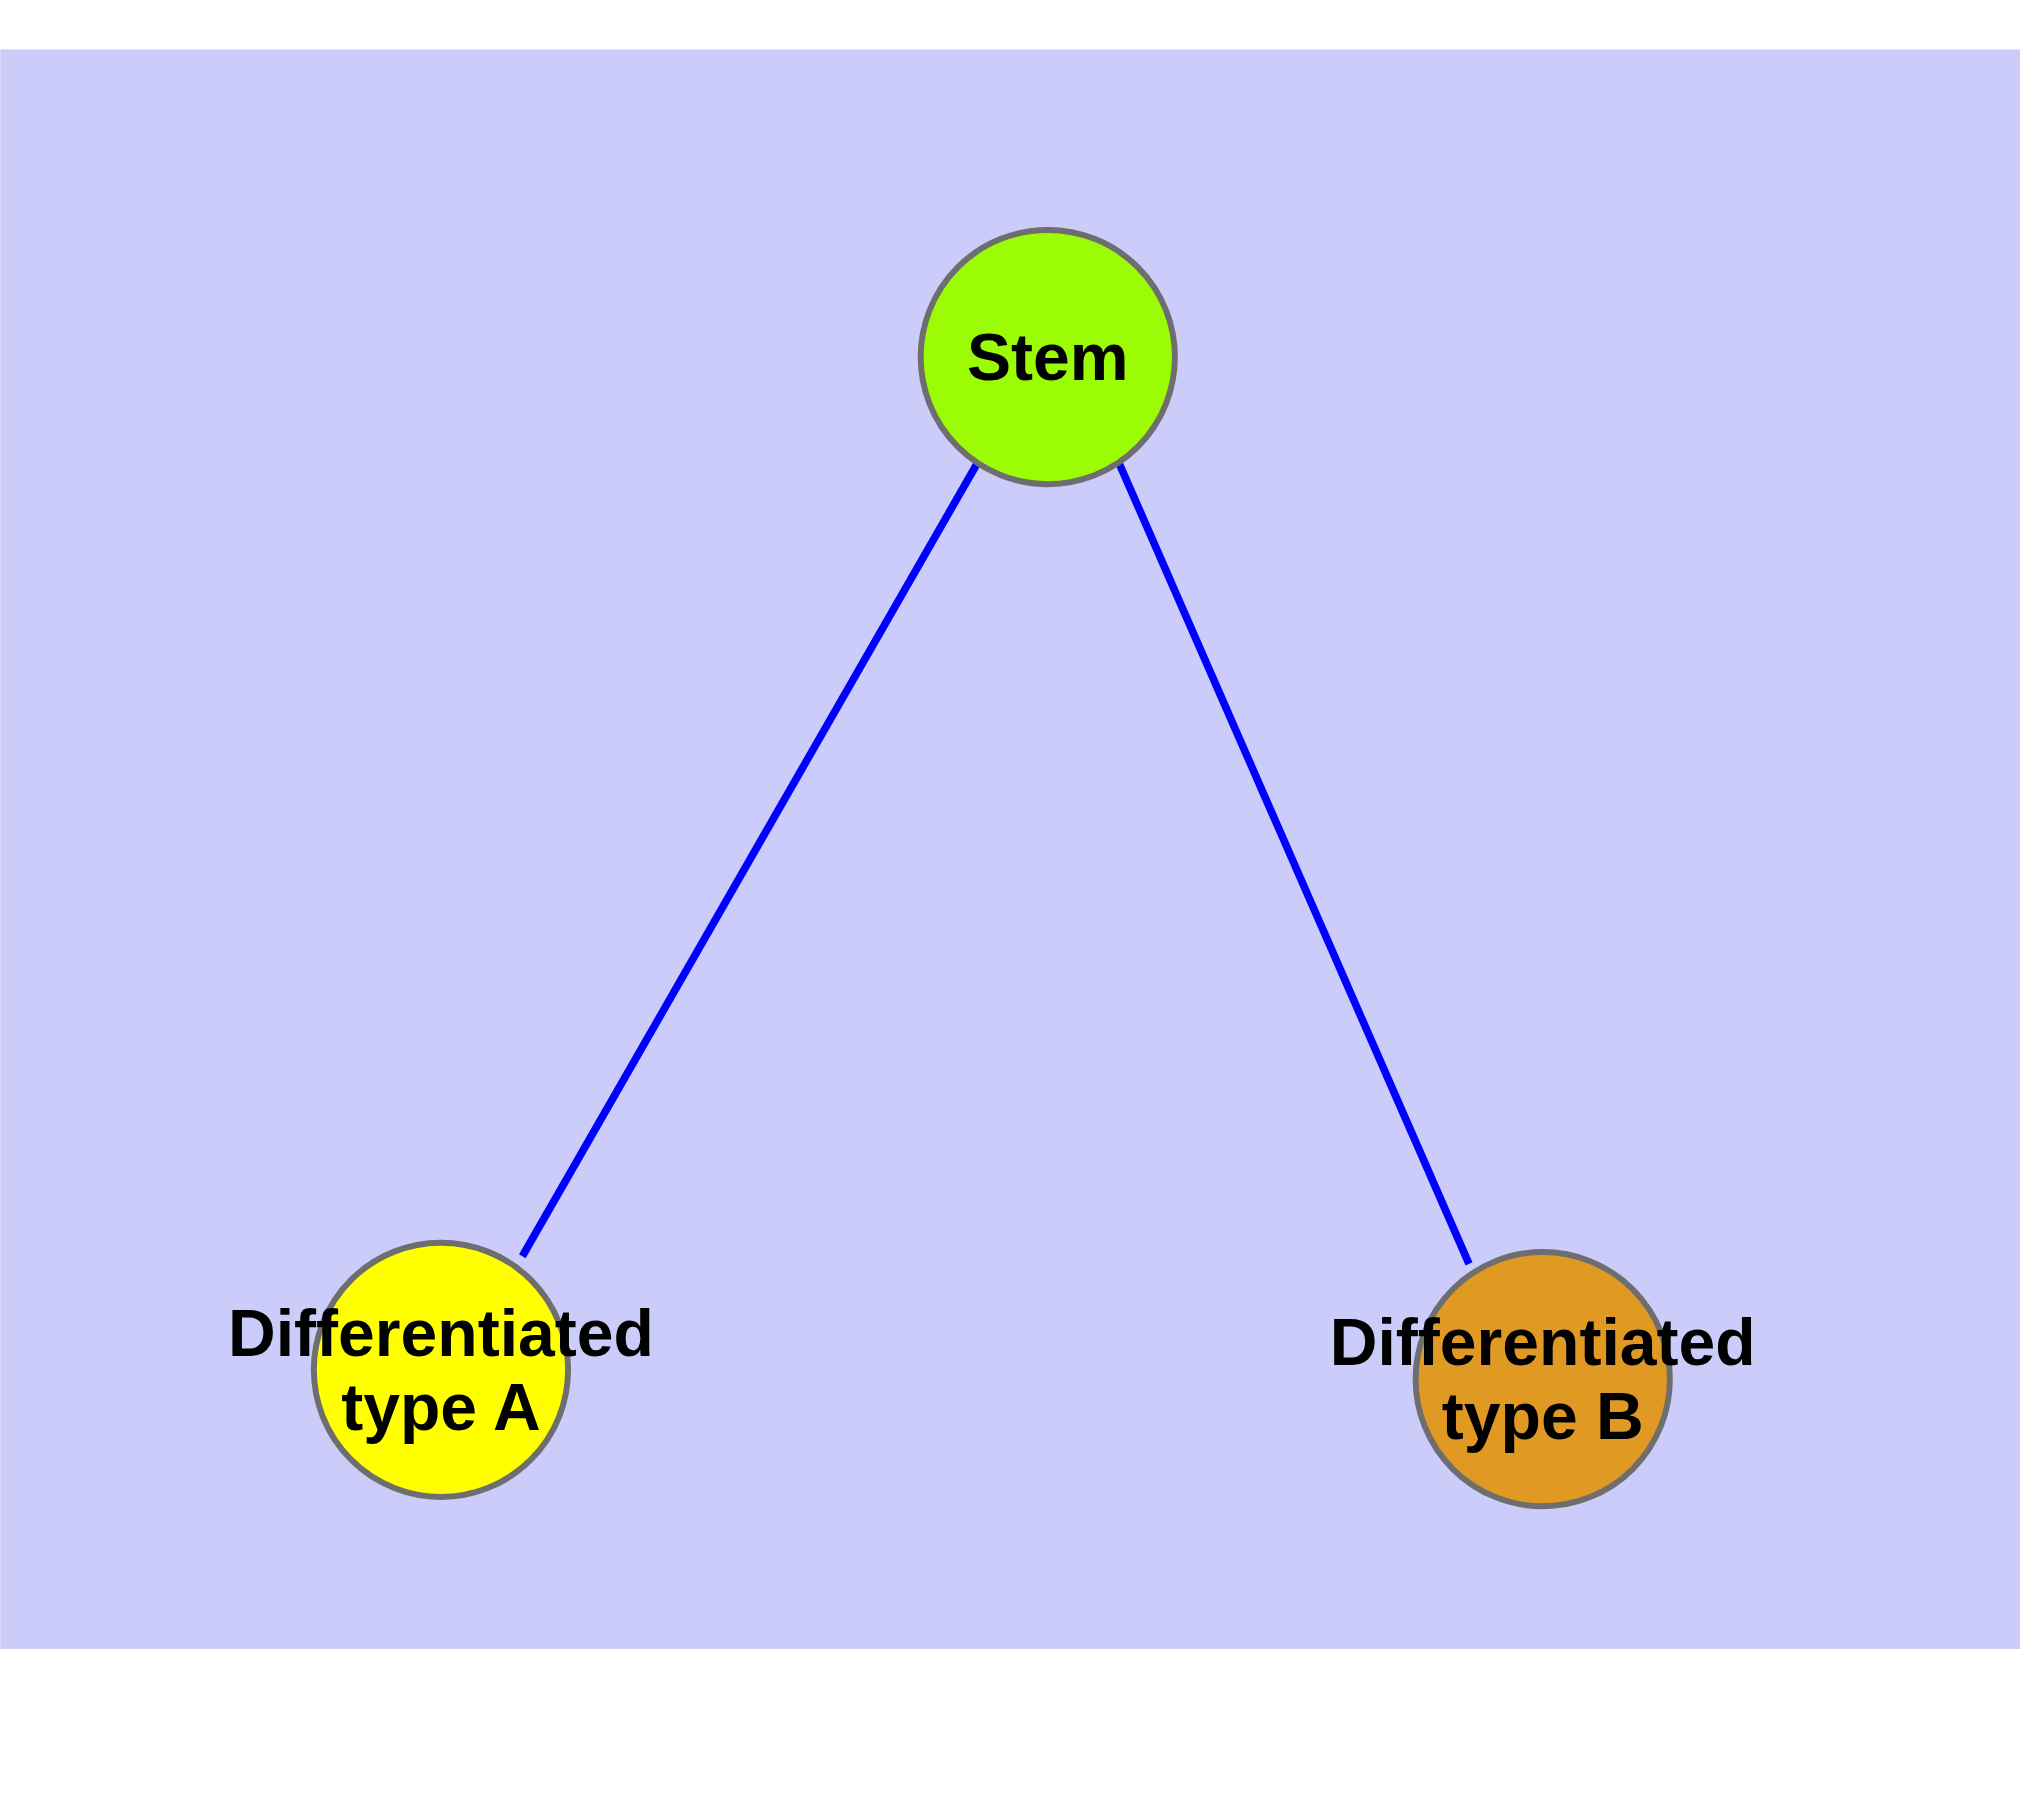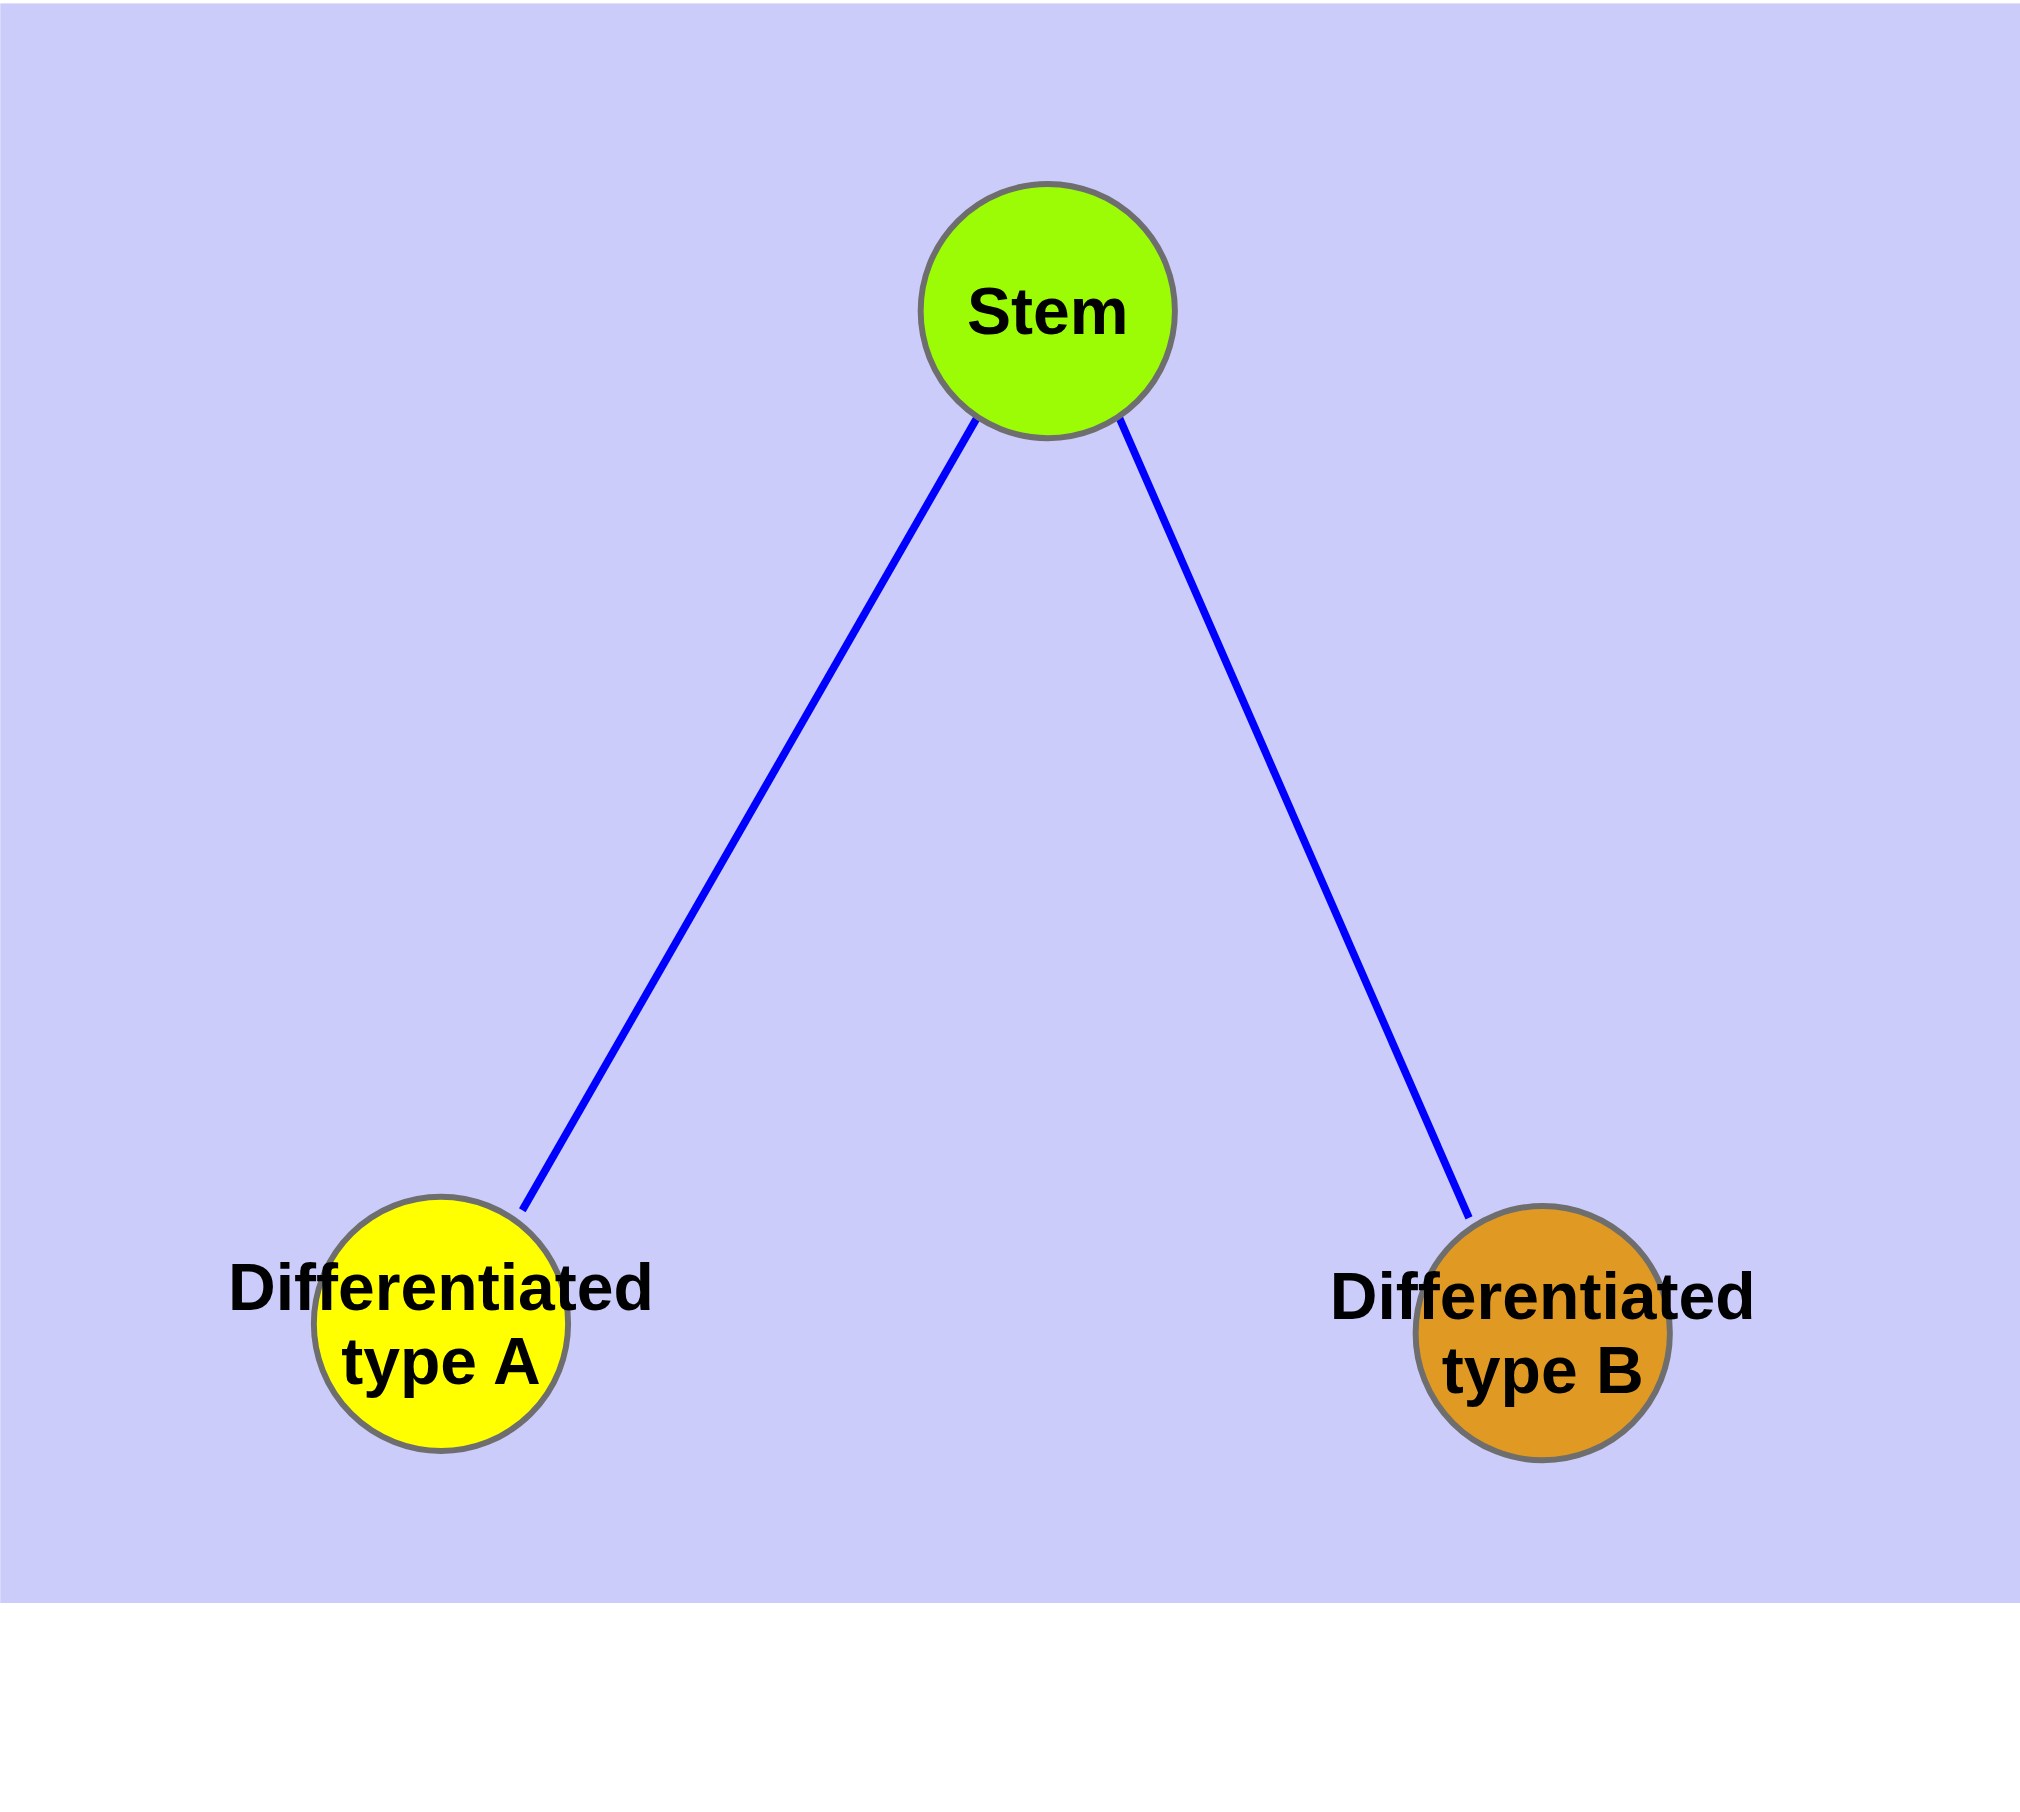--- a/index.html
+++ b/index.html
@@ -8,20 +8,21 @@
     padding: 0;
     background: #ffffff;
   }
   #canvas {
     position: relative;
     width: 2021px;
     height: 1603px;
     background: #ffffff;
     overflow: hidden;
     font-family: "Liberation Sans", "DejaVu Sans", sans-serif;
+    margin-top: 46px;
   }
   #graph-svg {
     position: absolute;
     left: 0;
     top: 0;
     width: 2021px;
     height: 1812px;
     display: block;
   }
   .node-label {

